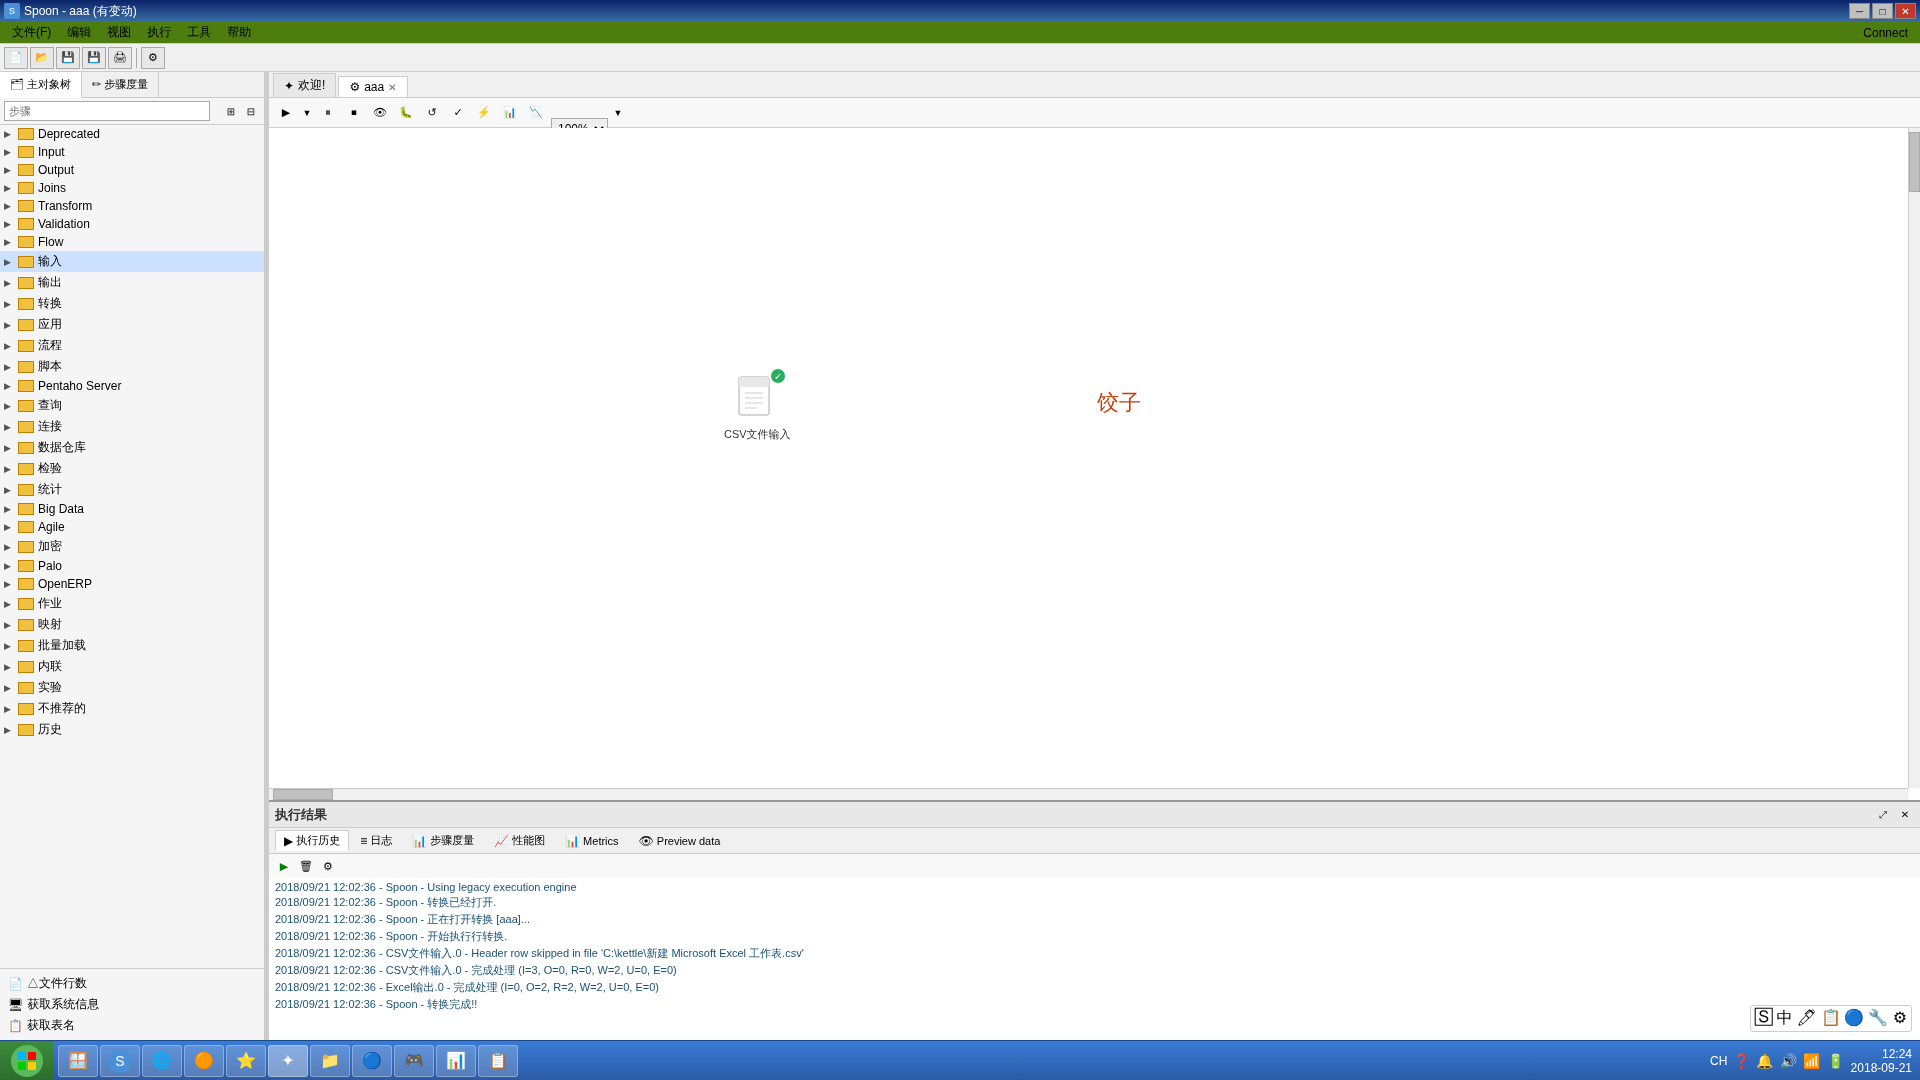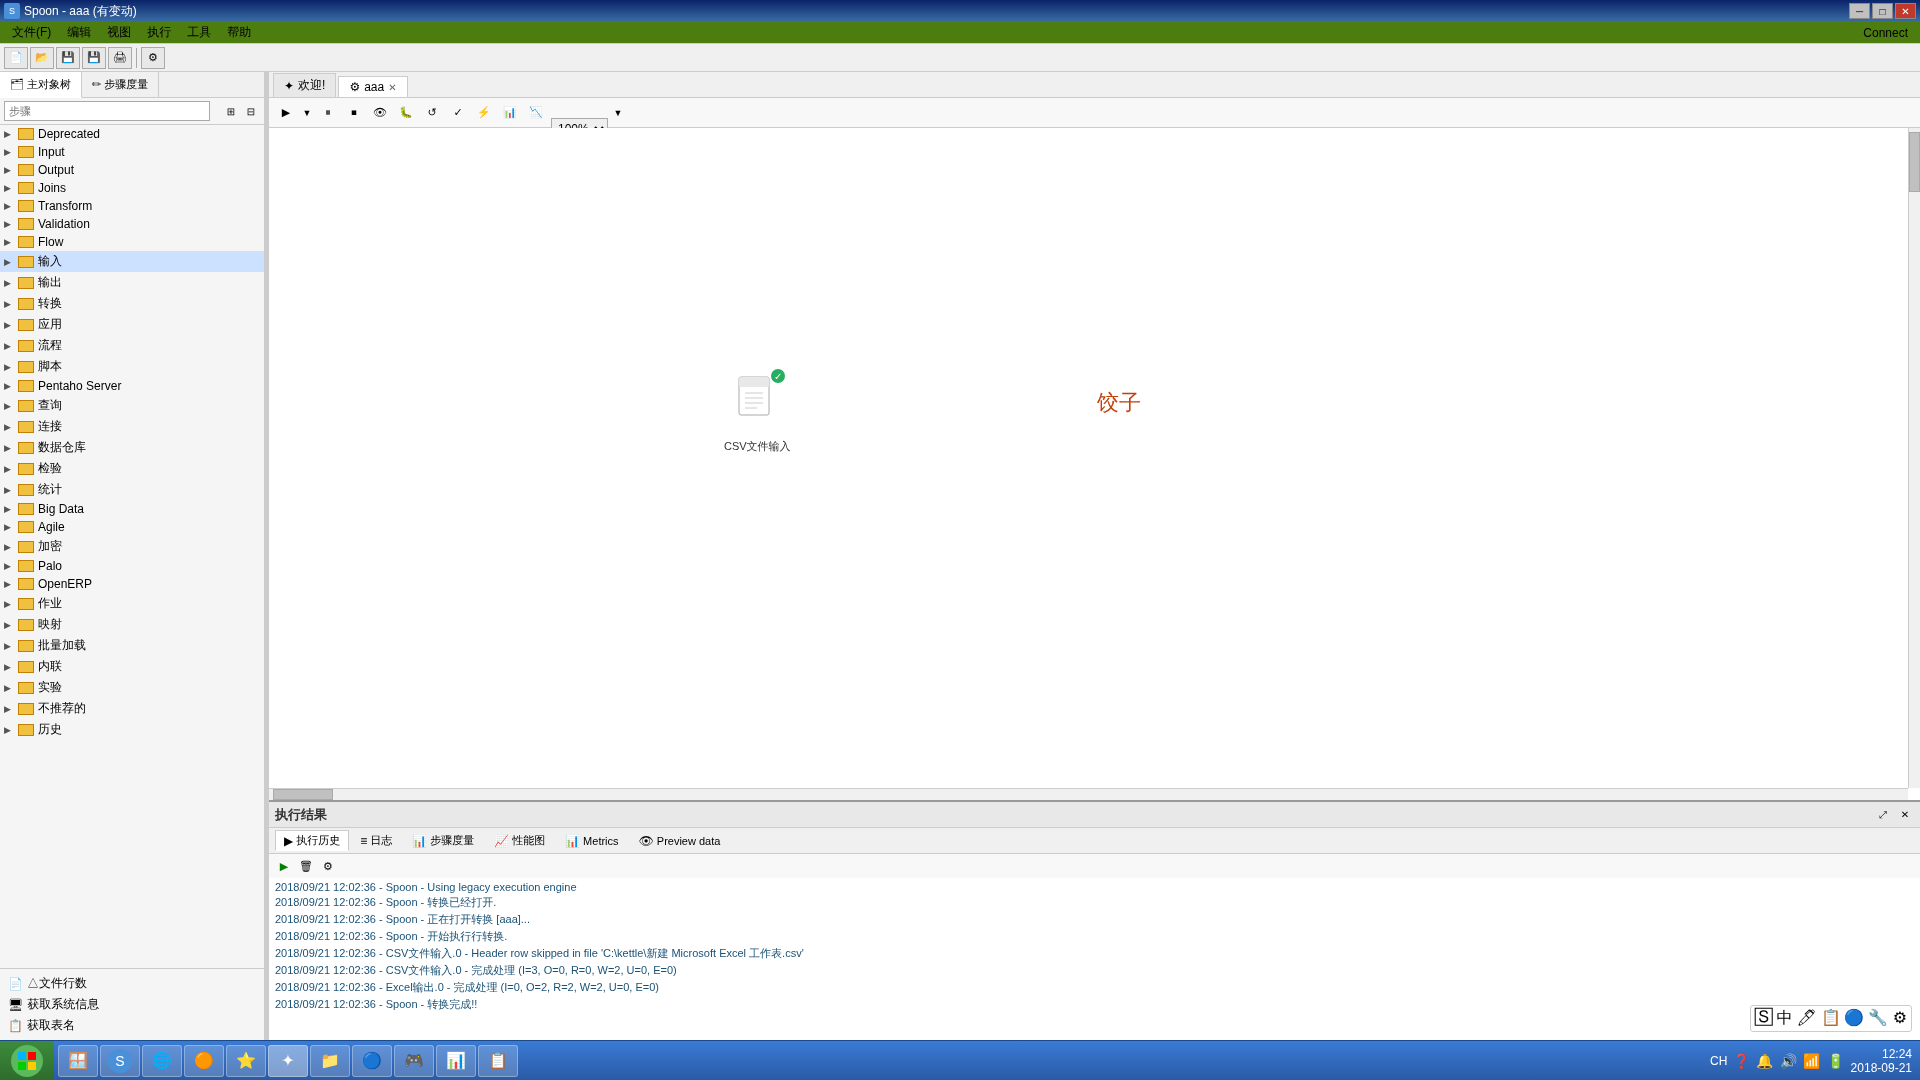--- a/index.html
+++ b/index.html
@@ -102,21 +102,21 @@
     }
 
     
     .canvas-node {
       position: absolute; display: flex; flex-direction: column; align-items: center;
       cursor: pointer;
     }
     .node-icon {
       width: 48px; height: 48px; position: relative; display: flex; align-items: center; justify-content: center;
     }
-    .node-label { font-size: 11px; color: #333; margin-top: 18px; text-align: center; }
+    .node-label { font-size: 11px; color: #333; margin-top: 6px; text-align: center; }
     .node-check {
       position: absolute; top: -4px; right: -4px; width: 14px; height: 14px;
       background: #27ae60; border-radius: 50%; display: flex; align-items: center; justify-content: center;
       color: white; font-size: 10px;
     }
 
     .canvas-text {
       position: absolute; font-size: 22px; color: #7b68ee; font-family: 'SimSun', serif;
     }
 

